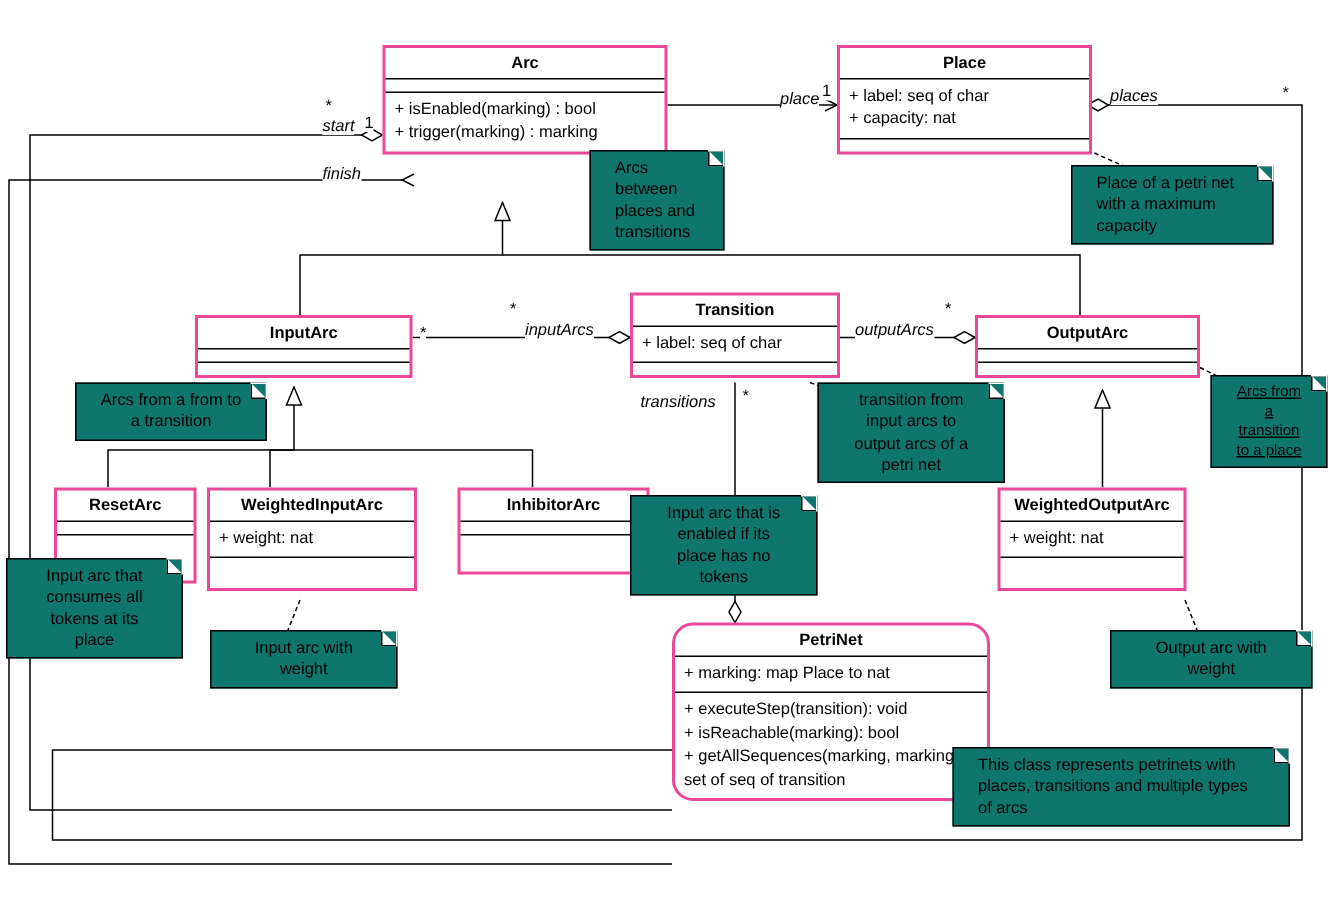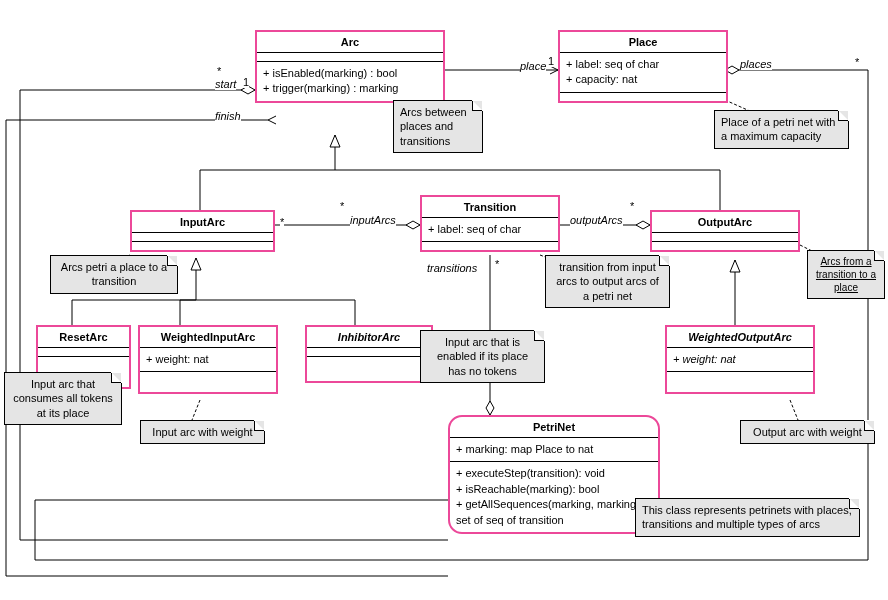--- a/index.html
+++ b/index.html
@@ -34,22 +34,22 @@
     border-bottom: none;
   }
   .class-empty {
     height: 8px;
     border-bottom: 1px solid #000;
   }
   .class-empty:last-child { border-bottom: none; }
   .note {
     position: absolute;
     border: 1px solid #000;
-    background: #e5e5e5;
-    padding: 4px 6px;
+    background: #0f766e;
+    padding: 4px 16px;
     box-sizing: border-box;
     line-height: 1.3;
   }
   .note::before {
     content: '';
     position: absolute;
     top: -1px;
     right: -1px;
     width: 10px;
     height: 10px;
@@ -167,21 +167,21 @@
 </div>
 
 <div class="note" style="left:393px; top:100px; width:90px;">Arcs between places and transitions</div>
 <div class="note" style="left:714px; top:110px; width:135px;">Place of a petri net with a maximum capacity</div>
 
 <div class="class-box" style="left:130px; top:210px; width:145px;">
   <div class="class-title">InputArc</div>
   <div class="class-empty"></div>
   <div class="class-empty"></div>
 </div>
-<div class="note" style="left:50px; top:255px; width:128px; text-align:center;">Arcs petri a place to a transition</div>
+<div class="note" style="left:50px; top:255px; width:128px; text-align:center;">Arcs from a from to a transition</div>
 
 <div class="class-box" style="left:420px; top:195px; width:140px;">
   <div class="class-title">Transition</div>
   <div class="class-section">
     <div>+ label: seq of char</div>
   </div>
   <div class="class-empty"></div>
 </div>
 <div class="note" style="left:545px; top:255px; width:125px; text-align:center;">transition from input arcs to output arcs of a petri net</div>
 
@@ -201,28 +201,28 @@
 
 <div class="class-box" style="left:138px; top:325px; width:140px;">
   <div class="class-title">WeightedInputArc</div>
   <div class="class-section">
       <div>+ weight: nat</div>
     </div>
   <div class="class-empty" style="height:20px;"></div>
 </div>
 <div class="note" style="left:140px; top:420px; width:125px; text-align:center;">Input arc with weight</div>
 
-<div class="class-box" style="left:305px; top:325px; width:128px;font-style:italic;">
+<div class="class-box" style="left:305px; top:325px; width:128px;">
   <div class="class-title">InhibitorArc</div>
   <div class="class-empty"></div>
   <div class="class-empty" style="height:24px;"></div>
 </div>
 <div class="note" style="left:420px; top:330px; width:125px; text-align:center;">Input arc that is enabled if its place has no tokens</div>
 
-<div class="class-box" style="left:665px; top:325px; width:150px;font-style:italic;">
+<div class="class-box" style="left:665px; top:325px; width:126px;">
   <div class="class-title">WeightedOutputArc</div>
   <div class="class-section">
       <div>+ weight: nat</div>
     </div>
   <div class="class-empty" style="height:20px;"></div>
 </div>
 <div class="note" style="left:740px; top:420px; width:135px; text-align:center;">Output arc with weight</div>
 
 <div class="class-box" style="left:448px; top:415px; width:212px;border-radius:14px;">
   <div class="class-title">PetriNet</div>

